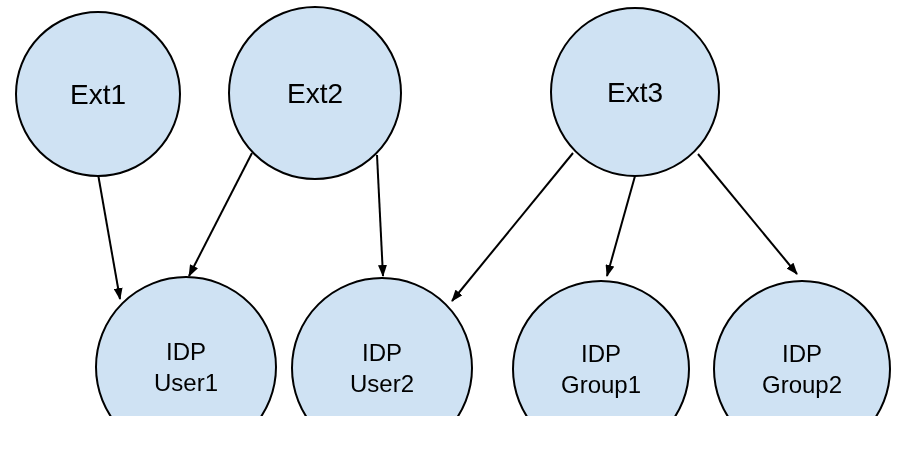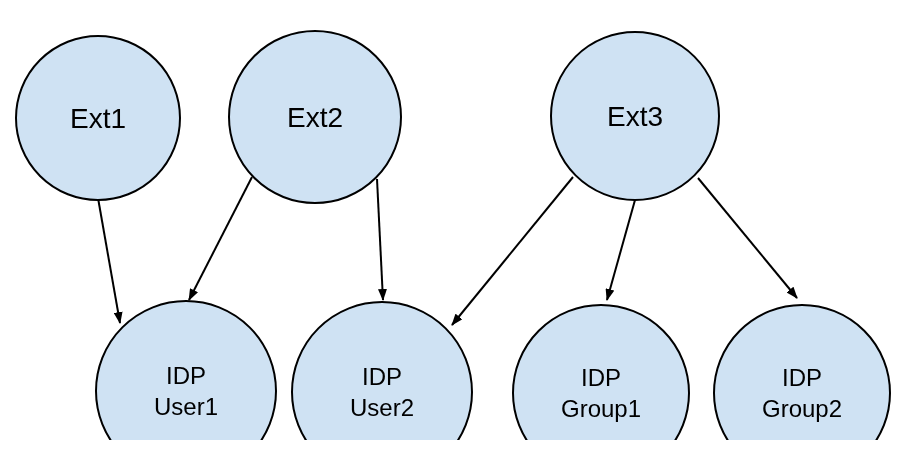--- a/index.html
+++ b/index.html
@@ -7,21 +7,20 @@
     margin: 0;
     padding: 0;
     background: #ffffff;
   }
   .canvas {
     position: relative;
     width: 914px;
     height: 416px;
     background: #ffffff;
     overflow: hidden;
-    margin-top: 24px;
   }
   svg {
     display: block;
   }
   svg text {
     font-family: "Liberation Sans", sans-serif;
     user-select: none;
   }
 </style>
 </head>

